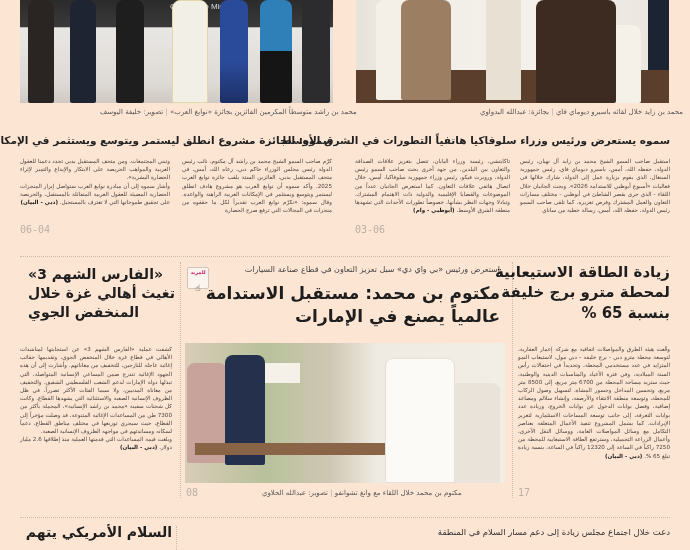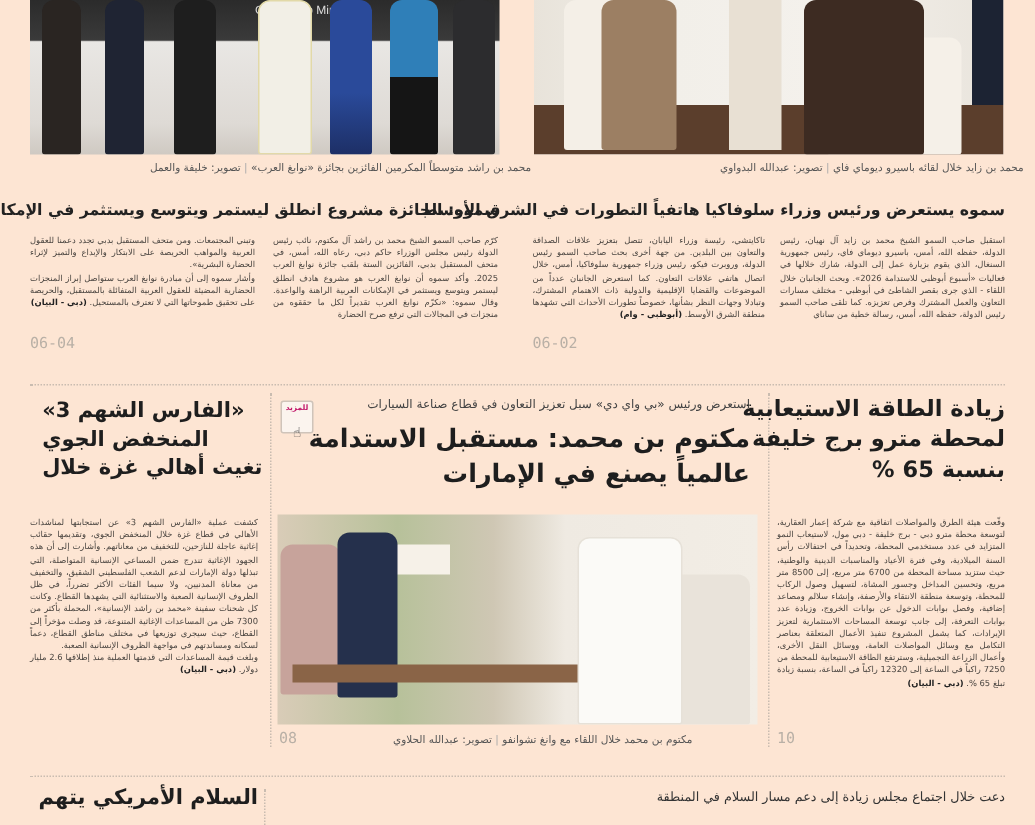--- a/index.html
+++ b/index.html
@@ -42,56 +42,56 @@
   <div class="figure" style="left:50px;top:0;width:26px;height:103px;background:#1f2433;"></div>
   <div class="figure" style="left:96px;top:0;width:28px;height:103px;background:#1e1e1e;"></div>
   <div class="figure" style="left:152px;top:0;width:36px;height:103px;background:#f2efe6;border:1px solid #e2d9a8;"></div>
   <div class="figure" style="left:200px;top:0;width:28px;height:103px;background:linear-gradient(#2a4a9a 60%,#1d2f66);"></div>
   <div class="figure" style="left:240px;top:0;width:32px;height:103px;background:linear-gradient(#2f7fb8 50%,#151515 50%);"></div>
   <div class="figure" style="left:282px;top:0;width:28px;height:103px;background:#2c2c2e;"></div>
 </div>
 <div class="caption" style="left:100px;top:108px;">
   <span>محمد بن راشد متوسطاً المكرمين الفائزين بجائزة «نوابغ العرب»</span>
   <span style="color:#aaa;"> | </span>
-  <span>تصوير: خليفة والعمل</span>
+  <span>تصوير: خليفة اليوسف</span>
 </div>
 
 <div class="photo photo-top-right">
   <div class="abs" style="left:0;top:70px;width:313px;height:33px;background:#5b3e2c;"></div>
   <div class="figure" style="left:20px;top:0;width:55px;height:100px;background:#f4efe7;"></div>
   <div class="figure" style="left:45px;top:0;width:50px;height:100px;background:#9c7f63;"></div>
   <div class="abs" style="left:130px;top:0;width:35px;height:100px;background:#e8e0d3;"></div>
   <div class="figure" style="left:195px;top:25px;width:90px;height:78px;background:#f5f0e8;"></div>
   <div class="figure" style="left:180px;top:0;width:80px;height:103px;background:#3d2b22;"></div>
   <div class="abs" style="left:292px;top:0;width:21px;height:70px;background:#1c2333;"></div>
 </div>
 <div class="caption" style="left:480px;top:108px;">
   <span>محمد بن زايد خلال لقائه باسيرو ديوماي فاي</span>
   <span style="color:#aaa;"> | </span>
-  <span>تصوير: عبدالله البدواوي</span>
+  <span>بجائزة: عبدالله البدواوي</span>
 </div>
 
 <div class="headline-sm" style="right:357px;top:134px;">سموه: الجائزة مشروع انطلق ليستمر ويتوسع ويستثمر في الإمكانات العربية</div>
 <div class="body-col" style="left:182px;top:157px;width:150px;">
   <p>كرّم صاحب السمو الشيخ محمد بن راشد آل مكتوم، نائب رئيس الدولة رئيس مجلس الوزراء حاكم دبي، رعاه الله، أمس، في متحف المستقبل بدبي، الفائزين الستة بلقب جائزة نوابغ العرب 2025. وأكد سموه أن نوابغ العرب هو مشروع هادف انطلق ليستمر ويتوسع ويستثمر في الإمكانات العربية الراهنة والواعدة. وقال سموه: «نكرّم نوابغ العرب تقديراً لكل ما حققوه من منجزات في المجالات التي ترفع صرح الحضارة</p>
 </div>
 <div class="body-col" style="left:20px;top:157px;width:150px;">
   <p>وتبني المجتمعات. ومن متحف المستقبل بدبي تجدد دعمنا للعقول العربية والمواهب الحريصة على الابتكار والإبداع والتميز لإثراء الحضارة البشرية».</p>
   <p><span>وأشار سموه إلى أن مبادرة نوابغ العرب ستواصل إبراز المنجزات الحضارية المضيئة للعقول العربية المتفائلة بالمستقبل، والحريصة على تحقيق طموحاتها التي لا تعترف بالمستحيل.</span> <span class="source">(دبي - البيان)</span></p>
 </div>
 <div class="pg-num abs" style="left:20px;top:224px;text-align:right;">06-04</div>
 
 <div class="headline-sm" style="right:20px;top:134px;">سموه يستعرض ورئيس وزراء سلوفاكيا هاتفياً التطورات في الشرق الأوسط</div>
 <div class="body-col" style="left:520px;top:157px;width:150px;">
   <p>استقبل صاحب السمو الشيخ محمد بن زايد آل نهيان، رئيس الدولة، حفظه الله، أمس، باسيرو ديوماي فاي، رئيس جمهورية السنغال، الذي يقوم بزيارة عمل إلى الدولة، شارك خلالها في فعاليات «أسبوع أبوظبي للاستدامة 2026». وبحث الجانبان خلال اللقاء - الذي جرى بقصر الشاطئ في أبوظبي - مختلف مسارات التعاون والعمل المشترك وفرص تعزيزه. كما تلقى صاحب السمو رئيس الدولة، حفظه الله، أمس، رسالة خطية من ساناي</p>
 </div>
 <div class="body-col" style="left:355px;top:157px;width:155px;">
   <p><span>تاكايتشي، رئيسة وزراء اليابان، تتصل بتعزيز علاقات الصداقة والتعاون بين البلدين. من جهة أخرى بحث صاحب السمو رئيس الدولة، وروبرت فيكو، رئيس وزراء جمهورية سلوفاكيا، أمس، خلال اتصال هاتفي علاقات التعاون. كما استعرض الجانبان عدداً من الموضوعات والقضايا الإقليمية والدولية ذات الاهتمام المشترك، وتبادلا وجهات النظر بشأنها، خصوصاً تطورات الأحداث التي تشهدها منطقة الشرق الأوسط.</span> <span class="source">(أبوظبي - وام)</span></p>
 </div>
-<div class="pg-num abs" style="left:355px;top:224px;">06-02</div>
+<div class="pg-num abs" style="left:355px;top:224px;">03-06</div>
 
 <div class="hr-dotted" style="left:20px;top:256px;width:650px;"></div>
 <div class="vr-dotted" style="left:180px;top:262px;height:236px;"></div>
 <div class="vr-dotted" style="left:512px;top:262px;height:236px;"></div>
 <div class="hr-dotted" style="left:20px;top:517px;width:650px;"></div>
 <div class="vr-dotted" style="left:176px;top:526px;height:24px;"></div>
 
 <div class="abs" style="right:190px;top:265px;font-size:8px;color:#444;white-space:nowrap;">استعرض ورئيس «بي واي دي» سبل تعزيز التعاون في قطاع صناعة السيارات</div>
 <div class="more-btn">
   <span class="lbl">للمزيد</span>
@@ -118,26 +118,26 @@
 <div class="pg-num abs" style="left:186px;top:487px;">08</div>
 
 <div class="big-head" style="right:20px;top:262px;font-size:15px;text-align:right;white-space:nowrap;">
   <div>زيادة الطاقة الاستيعابية</div>
   <div>لمحطة مترو برج خليفة</div>
   <div>بنسبة 65 %</div>
 </div>
 <div class="body-col" style="left:518px;top:345px;width:152px;">
   <p><span>وقّعت هيئة الطرق والمواصلات اتفاقية مع شركة إعمار العقارية، لتوسعة محطة مترو دبي - برج خليفة - دبي مول، لاستيعاب النمو المتزايد في عدد مستخدمي المحطة، وتحديداً في احتفالات رأس السنة الميلادية، وفي فترة الأعياد والمناسبات الدينية والوطنية، حيث ستزيد مساحة المحطة من 6700 متر مربع، إلى 8500 متر مربع، وتحسين المداخل وجسور المشاة، لتسهيل وصول الركاب للمحطة، وتوسعة منطقة الانتقاء والأرصفة، وإنشاء سلالم ومصاعد إضافية، وفصل بوابات الدخول عن بوابات الخروج، وزيادة عدد بوابات التعرفة، إلى جانب توسعة المساحات الاستثمارية لتعزيز الإيرادات، كما يشمل المشروع تنفيذ الأعمال المتعلقة بعناصر التكامل مع وسائل المواصلات العامة، ووسائل النقل الأخرى، وأعمال الزراعة التجميلية، وسترتفع الطاقة الاستيعابية للمحطة من 7250 راكباً في الساعة إلى 12320 راكباً في الساعة، بنسبة زيادة تبلغ 65 %.</span> <span class="source">(دبي - البيان)</span></p>
 </div>
-<div class="pg-num abs" style="left:518px;top:487px;">10</div>
+<div class="pg-num abs" style="left:518px;top:487px;">17</div>
 
 <div class="big-head" style="right:515px;top:265px;font-size:14px;text-align:left;white-space:nowrap;">
   <div>«الفارس الشهم 3»</div>
+  <div>تغيث أهالي غزة خلال</div>
   <div>المنخفض الجوي</div>
-  <div>تغيث أهالي غزة خلال</div>
 </div>
 <div class="body-col" style="left:20px;top:345px;width:152px;">
   <p>كشفت عملية «الفارس الشهم 3» عن استجابتها لمناشدات الأهالي في قطاع غزة خلال المنخفض الجوي، وتقديمها حقائب إغاثية عاجلة للنازحين، للتخفيف من معاناتهم. وأشارت إلى أن هذه الجهود الإغاثية تندرج ضمن المساعي الإنسانية المتواصلة، التي تبذلها دولة الإمارات لدعم الشعب الفلسطيني الشقيق، والتخفيف من معاناة المدنيين، ولا سيما الفئات الأكثر تضرراً، في ظل الظروف الإنسانية الصعبة والاستثنائية التي يشهدها القطاع. وكانت كل شحنات سفينة «محمد بن راشد الإنسانية»، المحملة بأكثر من 7300 طن من المساعدات الإغاثية المتنوعة، قد وصلت مؤخراً إلى القطاع، حيث سيجري توزيعها في مختلف مناطق القطاع، دعماً لسكانه ومساندتهم في مواجهة الظروف الإنسانية الصعبة.</p>
   <p><span>وبلغت قيمة المساعدات التي قدمتها العملية منذ إطلاقها 2.6 مليار دولار.</span> <span class="source">(دبي - البيان)</span></p>
 </div>
 
 <div class="abs" style="right:20px;top:527px;font-size:8.5px;color:#333;white-space:nowrap;">دعت خلال اجتماع مجلس زيادة إلى دعم مسار السلام في المنطقة</div>
 <div class="big-head" style="right:518px;top:523px;font-size:14px;white-space:nowrap;">السلام الأمريكي يتهم</div>
 
 </body></html>

